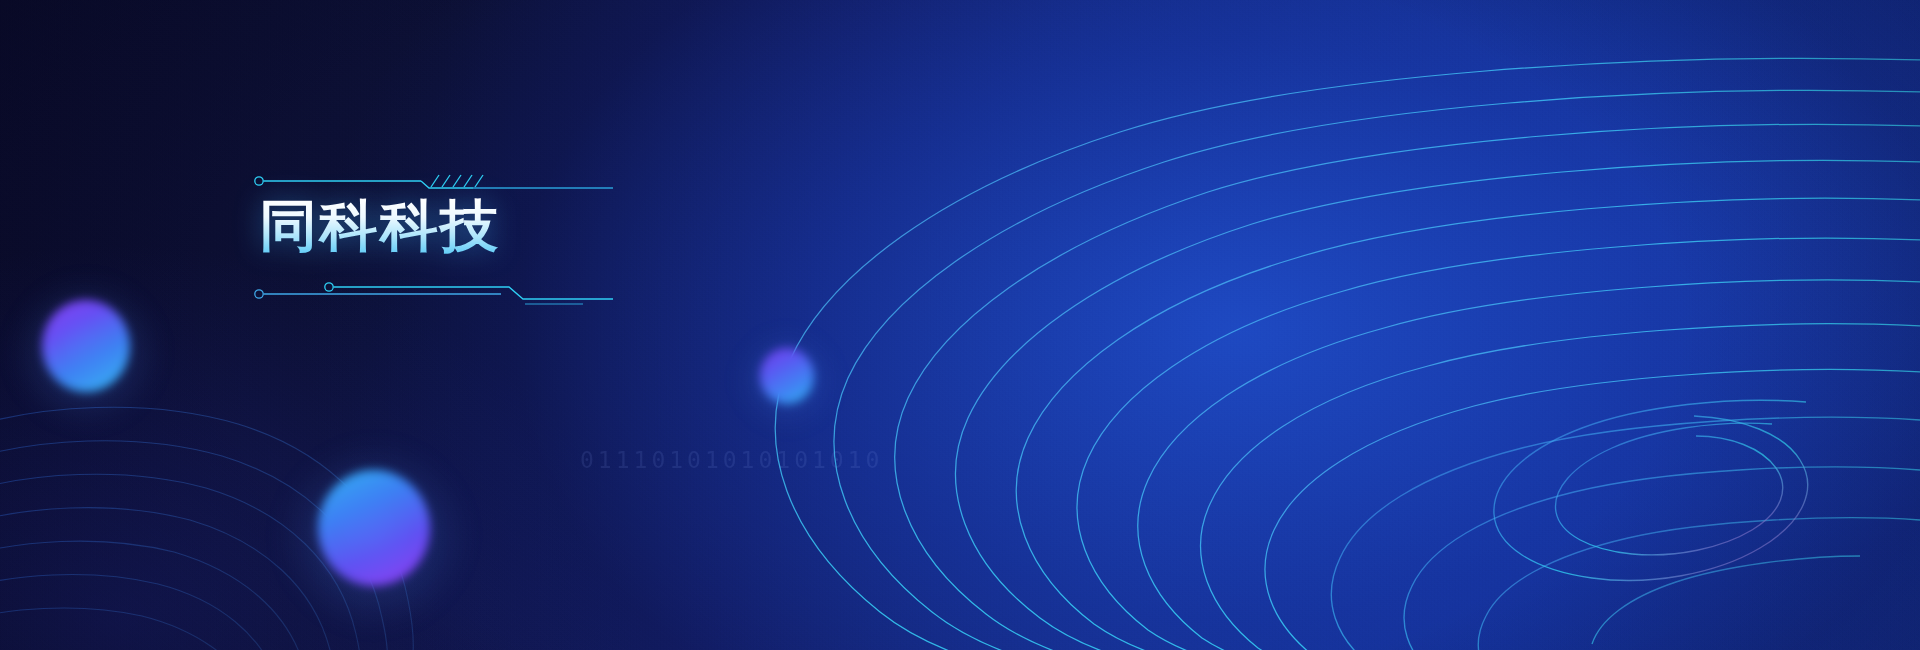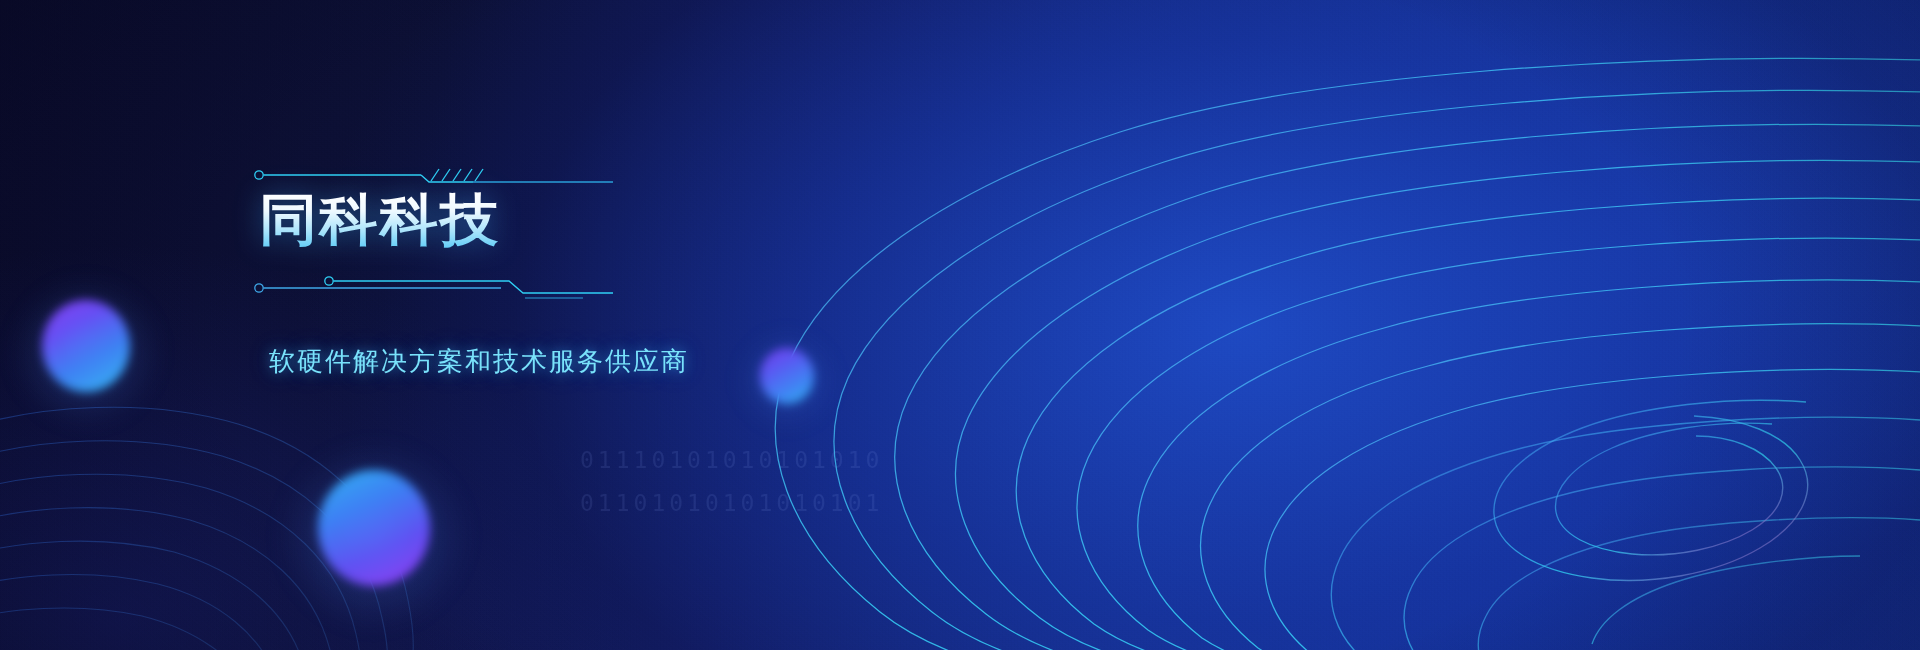--- a/index.html
+++ b/index.html
@@ -40,21 +40,21 @@
     background:linear-gradient(155deg,#2fb8f2 0%, #3a7ef2 34%, #6445f0 66%, #a02ff0 100%); }
   
   .binary{
     position:absolute; font-family:"DejaVu Sans Mono", monospace;
     font-size:23px; letter-spacing:4px; color:rgba(150,180,255,.115);
     white-space:nowrap; user-select:none;
   }
   .bin1{ left:580px; top:447px; }
   .bin2{ left:580px; top:490px; }
   
-  .content{ position:absolute; left:253px; top:164px; width:760px; }
+  .content{ position:absolute; left:253px; top:170px; width:760px; }
   .deco{ display:block; }
   .brand{
     margin:6px 0 0 6px;
     font-family:"DejaVu Sans", sans-serif;
     font-size:56px; font-weight:700; letter-spacing:2px; line-height:1;
     background:linear-gradient(180deg,#ffffff 0%,#eef9ff 34%,#a9e4fb 70%,#63cdf7 100%);
     -webkit-background-clip:text; background-clip:text; color:transparent;
     -webkit-text-fill-color:transparent;
     filter:drop-shadow(0 0 14px rgba(64,180,255,.45));
     transform:scaleX(1.04); transform-origin:left center;
@@ -122,21 +122,20 @@
   </svg>
 
   <div class="layer noise"></div>
   <div class="layer vignette"></div>
 
   <div class="orb orb-a"></div>
   <div class="orb orb-b"></div>
   <div class="orb orb-c"></div>
 
   <div class="binary bin1">01110101010101010</div>
-  <div class="binary bin2">01101010101010101</div>
 
   <div class="content">
 
     <svg class="deco" width="360" height="22" viewBox="0 0 360 22" fill="none">
       <circle cx="6" cy="11" r="4.2" stroke="#2fd0f5" stroke-width="1.3" fill="none"></circle>
       <path d="M10.5,11 H168" stroke="#2fd0f5" stroke-width="1.3"></path>
       <path d="M168,11 L176,18 H220" stroke="#2fd0f5" stroke-width="1.3" fill="none"></path>
       <g stroke="#2fd0f5" stroke-width="1.3">
         <path d="M178,17 L186,5"></path>
           <path d="M189,17 L197,5"></path>
@@ -152,15 +151,14 @@
     </div>
 
     <svg class="deco" width="360" height="26" viewBox="0 0 360 26" fill="none" style="margin-top:-14px;">
       <circle cx="76" cy="7" r="4.2" stroke="#2fd0f5" stroke-width="1.3" fill="none"></circle>
       <path d="M80.5,7 H256 L270,19 H360" stroke="#2fd0f5" stroke-width="1.3" fill="none"></path>
       <circle cx="6" cy="14" r="4.2" stroke="#3fa8e8" stroke-width="1.3" fill="none"></circle>
       <path d="M10.5,14 H248" stroke="#3fa8e8" stroke-width="1.3"></path>
       <path d="M272,24 H330" stroke="#2a9fd8" stroke-width="1.2"></path>
     </svg>
 
-    <p class="subtitle">软硬件解决方案和技术服务供应商</p>
   </div>
 </div>
 
 </body></html>

